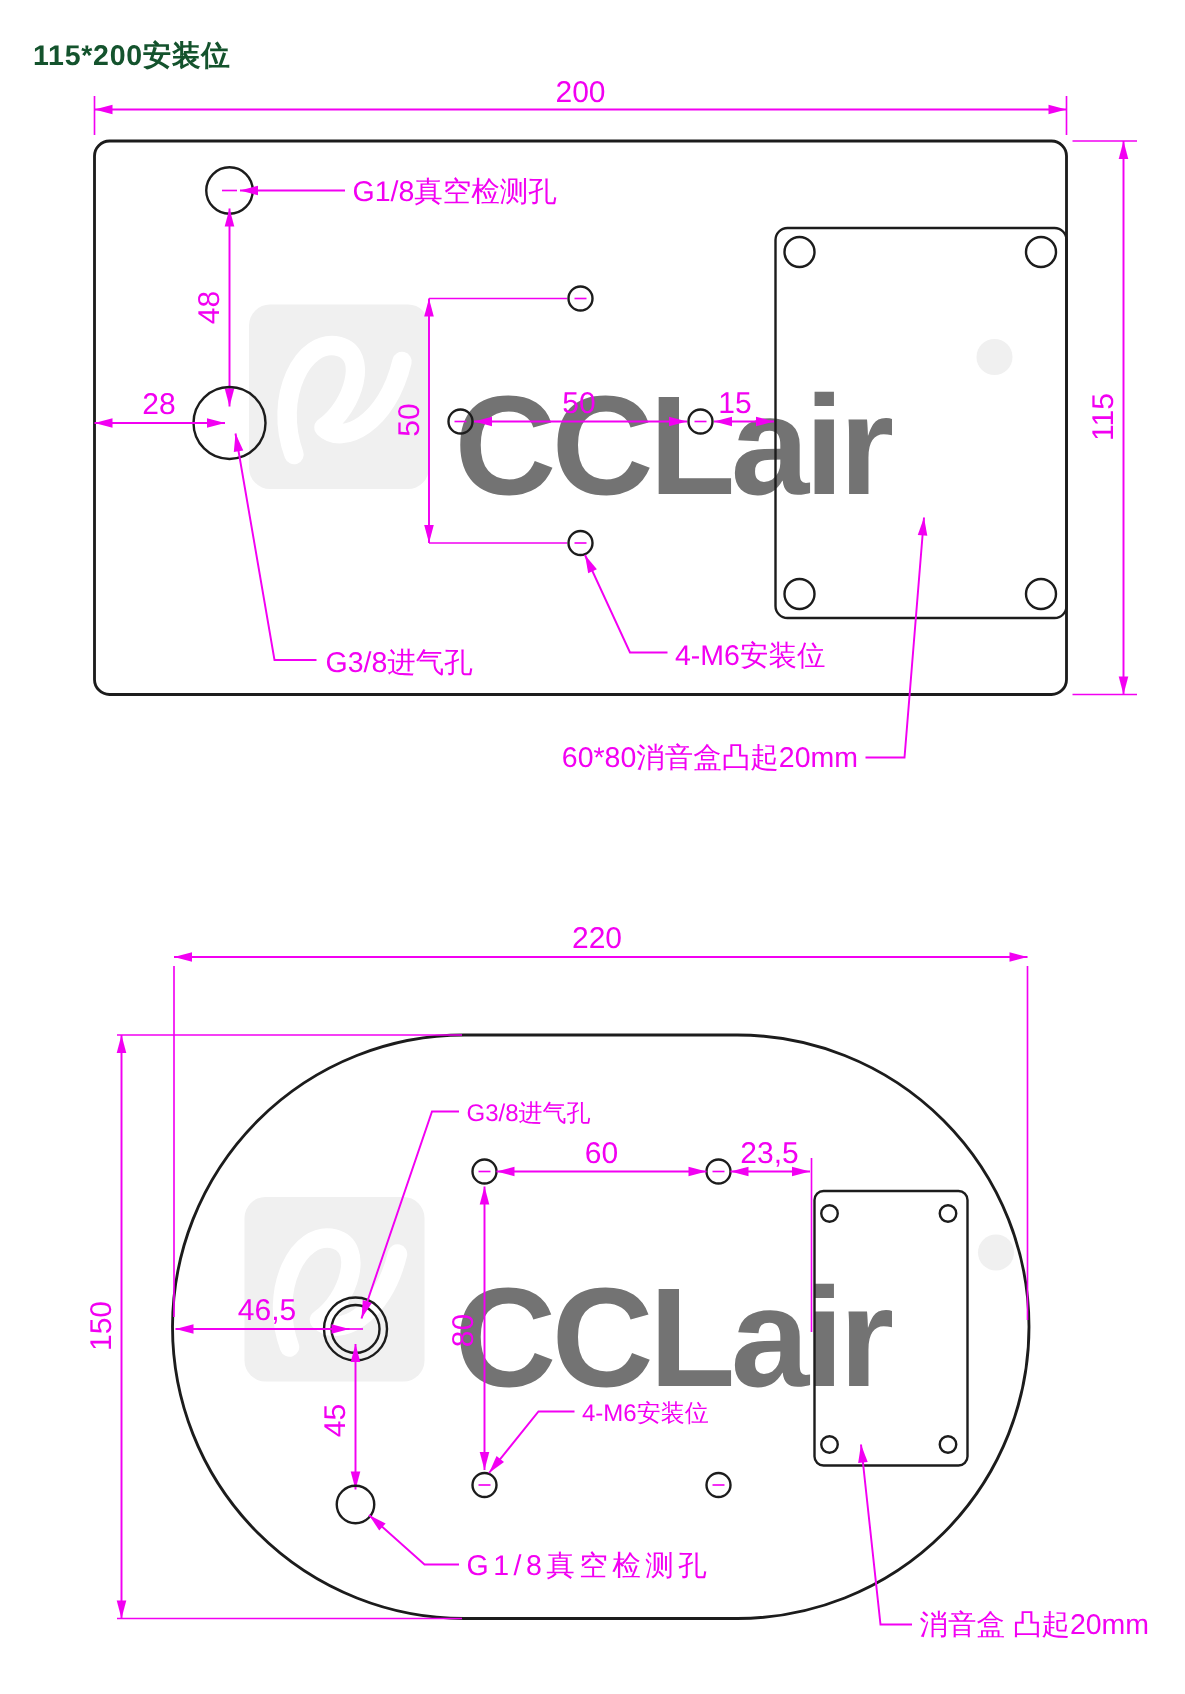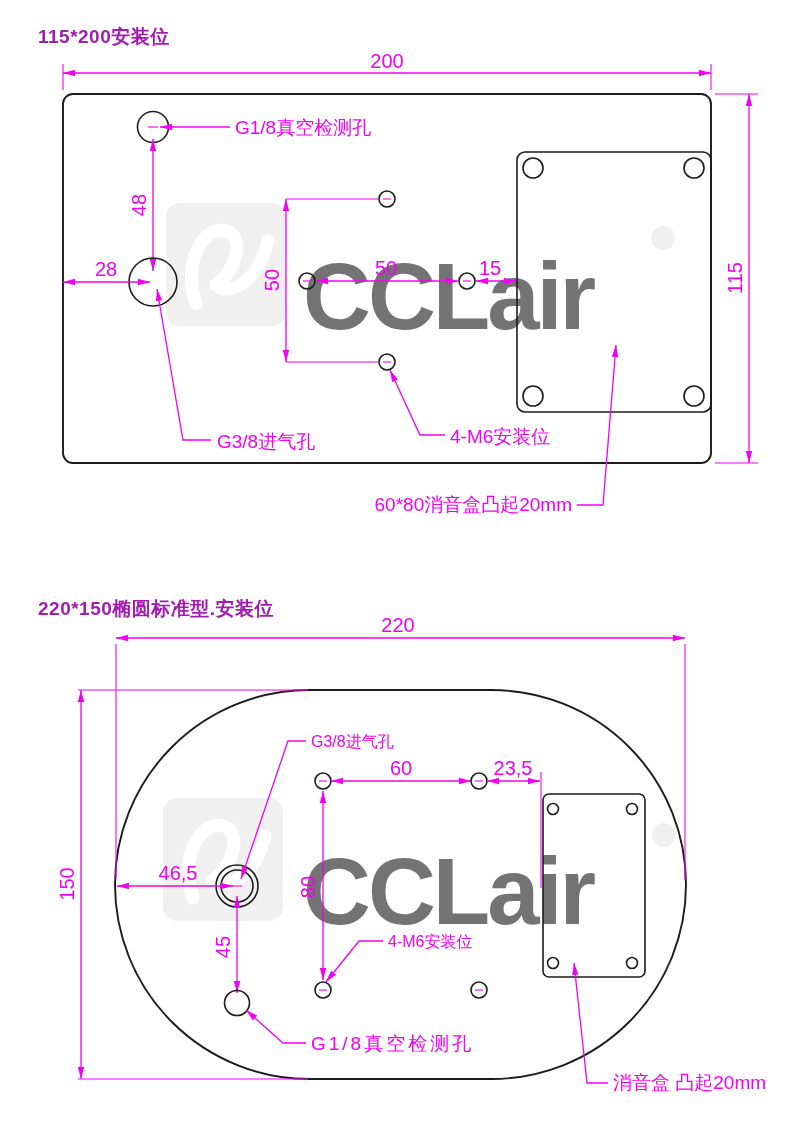--- a/index.html
+++ b/index.html
@@ -1,18 +1,18 @@
 <!DOCTYPE html>
 <html><head>
 <meta charset="utf-8">
 <style>
   html,body{margin:0;padding:0;background:#ffffff;}
   .page{position:relative;width:790px;height:1129px;background:#ffffff;overflow:hidden;
         font-family:"Liberation Sans", sans-serif;}
-  .title{position:absolute;font-size:19px;font-weight:bold;color:#a21caf;letter-spacing:0.5px;margin-left:16px;}
+  .title{position:absolute;font-size:19px;font-weight:bold;color:#14532d;letter-spacing:0.5px;}
   .t1{left:22px;top:24px;}
   .t2{left:22px;top:596px;}
   .wm{position:absolute;z-index:0;}
   .wm-tile{position:absolute;width:120px;height:123px;background:#f0f0f0;border-radius:14px;}
   .wm-text{position:absolute;font-size:94px;font-weight:bold;color:#737373;letter-spacing:-3px;
            line-height:94px;white-space:nowrap;}
   .wm-dot{position:absolute;width:24px;height:24px;background:#f0f0f0;border-radius:50%;}
   svg.draw{position:absolute;left:0;top:0;z-index:1;}
   .dim-line{stroke:#f200f2;stroke-width:1.3;fill:none;}
   .ext-line{stroke:#f200f2;stroke-width:1.1;fill:none;}
@@ -44,21 +44,20 @@
     <div class="wm-tile" style="left:163px;top:798px;">
       <svg width="120" height="123" viewBox="0 0 120 123">
         <path d="M30,100 C16,62 36,22 60,28 C80,33 70,68 50,82 M50,82 C62,94 92,80 102,38" stroke="#ffffff" stroke-width="13" fill="none" stroke-linecap="round"></path>
       </svg>
     </div>
     <div class="wm-text" style="left:303px;top:845px;">CCLair</div>
     <div class="wm-dot" style="left:652px;top:823px;"></div>
   </div>
 
   <div class="title t1">115*200安装位</div>
-  <div class="title t2">220*150椭圆标准型.安装位</div>
 
   <svg class="draw" width="790" height="1129" viewBox="0 0 790 1129">
     <defs>
       <marker id="ah" viewBox="0 0 14 10" refX="13" refY="5" markerWidth="14" markerHeight="10" markerUnits="userSpaceOnUse" orient="auto-start-reverse">
         <path d="M1,1.8 L13,5 L1,8.2 Z" fill="#f200f2"></path>
       </marker>
     </defs>
 
     <g>
       <rect class="outline" x="63" y="94" width="648" height="369" rx="10"></rect>

